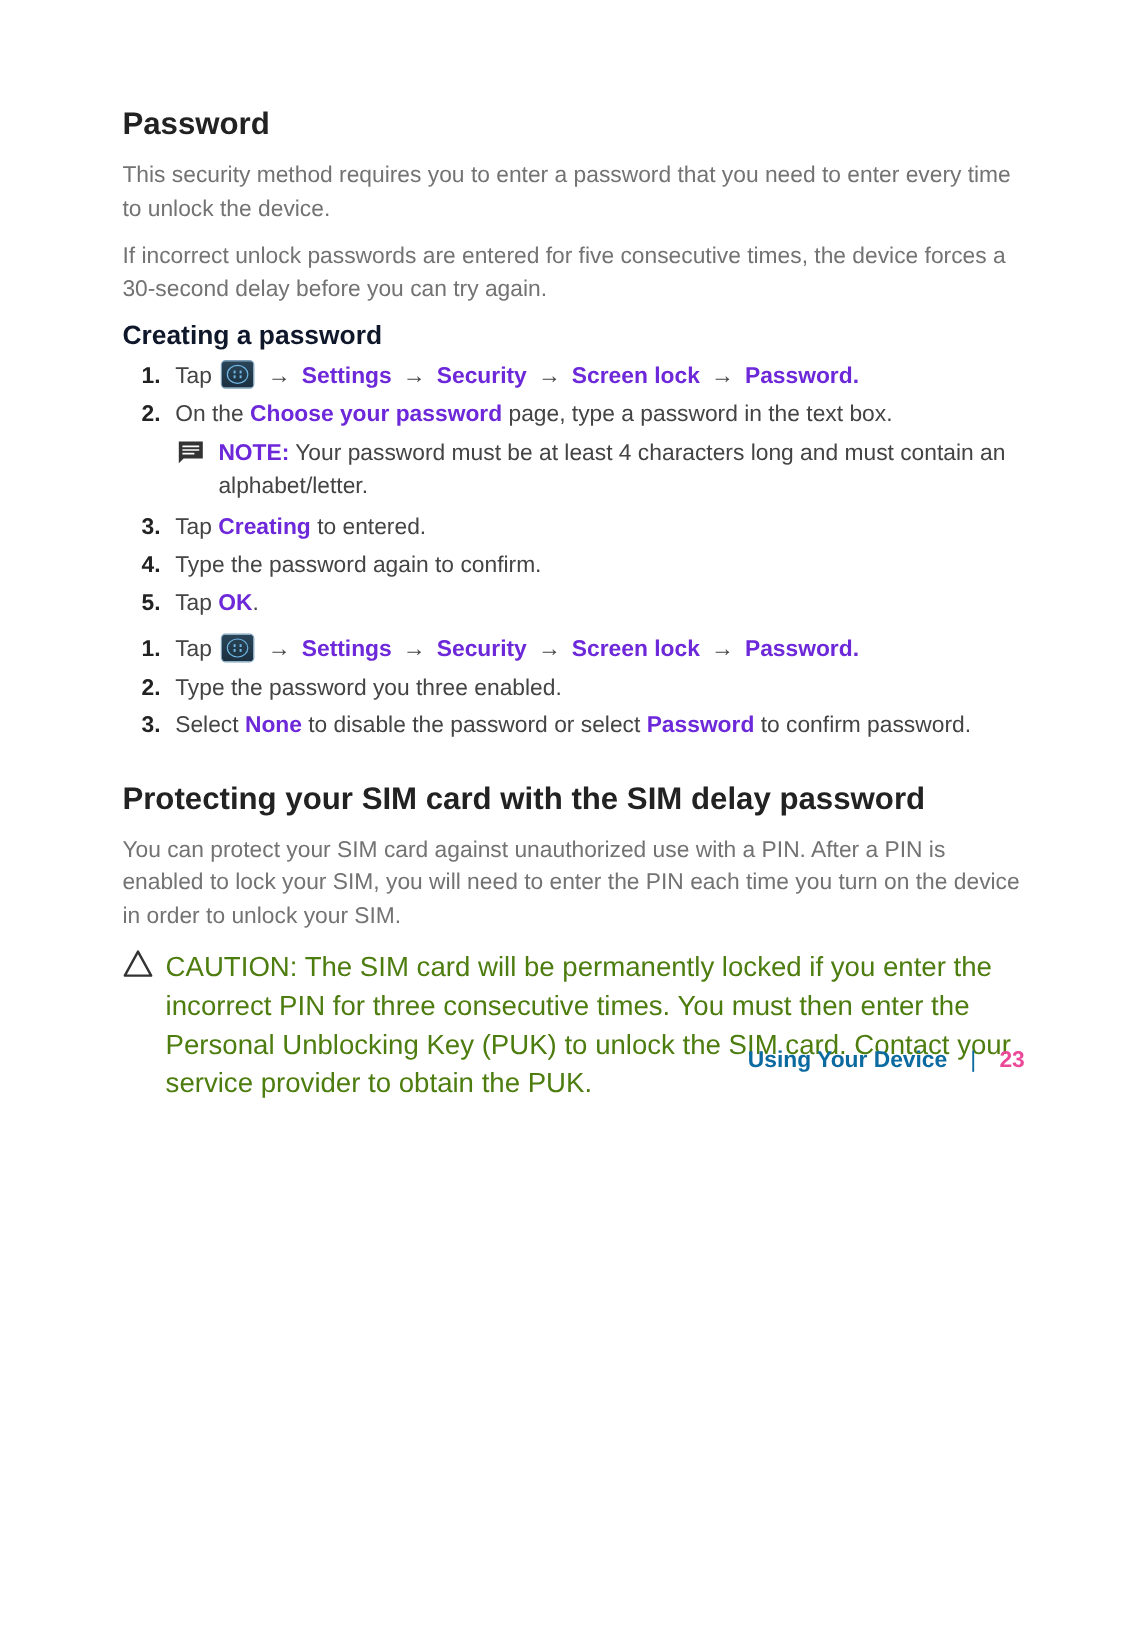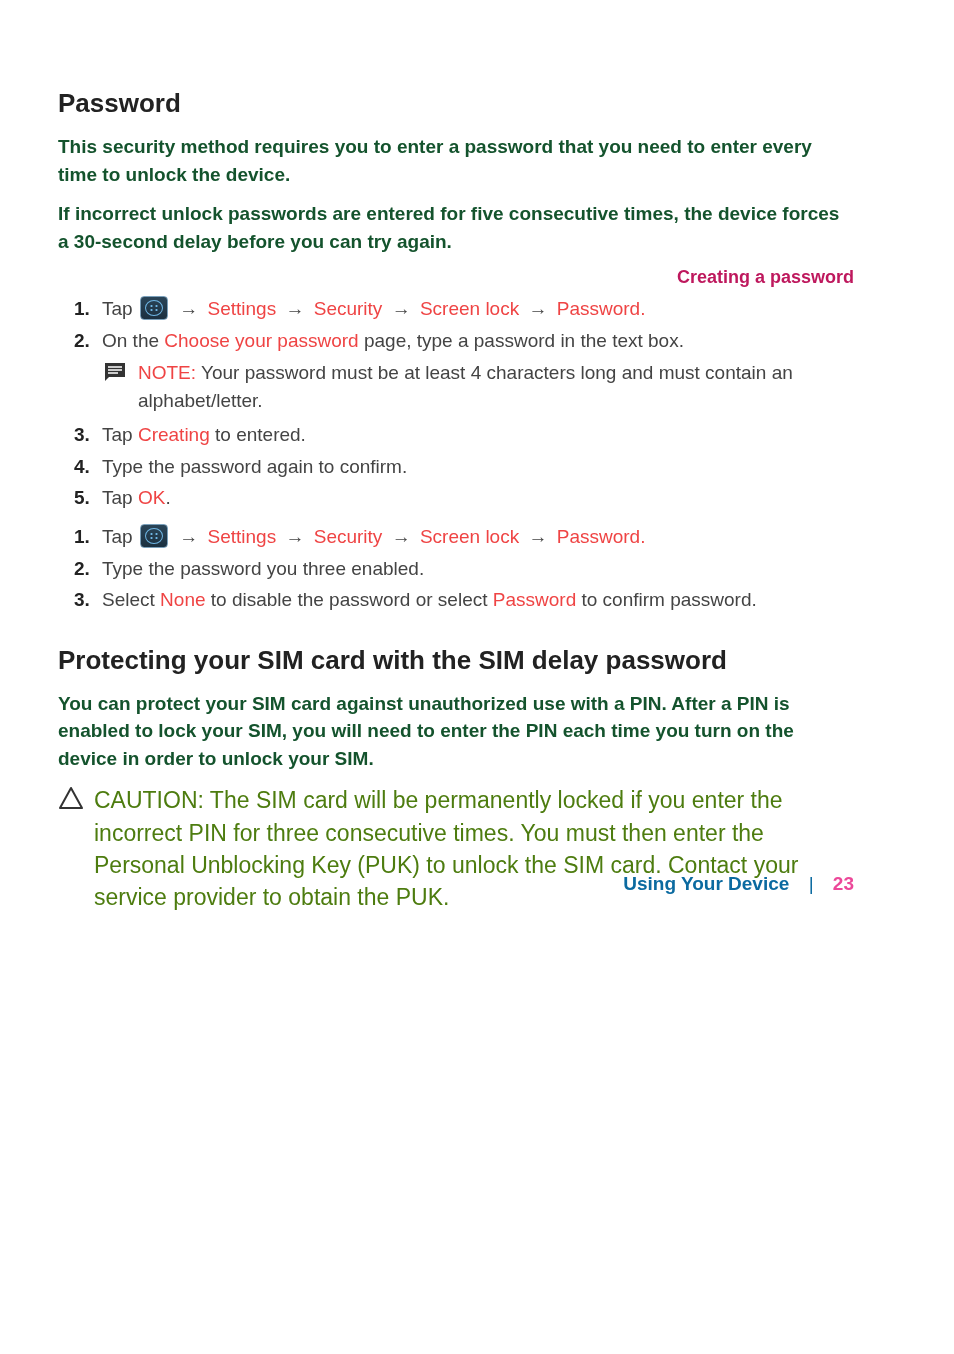--- a/index.html
+++ b/index.html
@@ -9,42 +9,40 @@
     width: 954px;
     height: 1354px;
     background: #fff;
     font-family: "Segoe UI", "Helvetica Neue", Arial, sans-serif;
     color: #2c2c2c;
   }
   .page {
     box-sizing: border-box;
     width: 954px;
     height: 951px;
-    padding: 88px 100px 60px 58px;
+    padding: 88px 100px 60px 102px;
     position: relative;
   }
   h2.section {
     font-size: 26px;
     font-weight: 700;
     margin: 0 0 14px 0;
     color: #222;
   }
   p.body {
     font-size: 19px;
     line-height: 1.45;
     margin: 0 0 12px 0;
-    color: #14532d;
-    font-weight: bold;
+    color: #737373;
   }
   .subhead {
-    font-size: 18px;
+    font-size: 22px;
     font-weight: 700;
     margin: 8px 0 6px 0;
-    color: #be185d;
-    text-align: right;
+    color: #0f172a;
   }
   ol.steps {
     list-style: none;
     margin: 0 0 10px 0;
     padding: 0 0 0 28px;
   }
   ol.steps > li {
     font-size: 19px;
     line-height: 1.55;
     color: #444;
@@ -52,21 +50,21 @@
     position: relative;
     padding-left: 16px;
   }
   ol.steps > li .num {
     position: absolute;
     left: -12px;
     top: 0;
     font-weight: 700;
     color: #222;
   }
-  .b { font-weight: 400; color: #ef4444; }
+  .b { font-weight: 700; color: #6d28d9; }
   .arrow { margin: 0 4px; }
   .apps-icon {
     display: inline-block;
     width: 26px;
     height: 22px;
     vertical-align: -5px;
     border: 1px solid #7aa0bb;
     border-radius: 4px;
     background: linear-gradient(#2a4558, #1b3040);
     position: relative;

